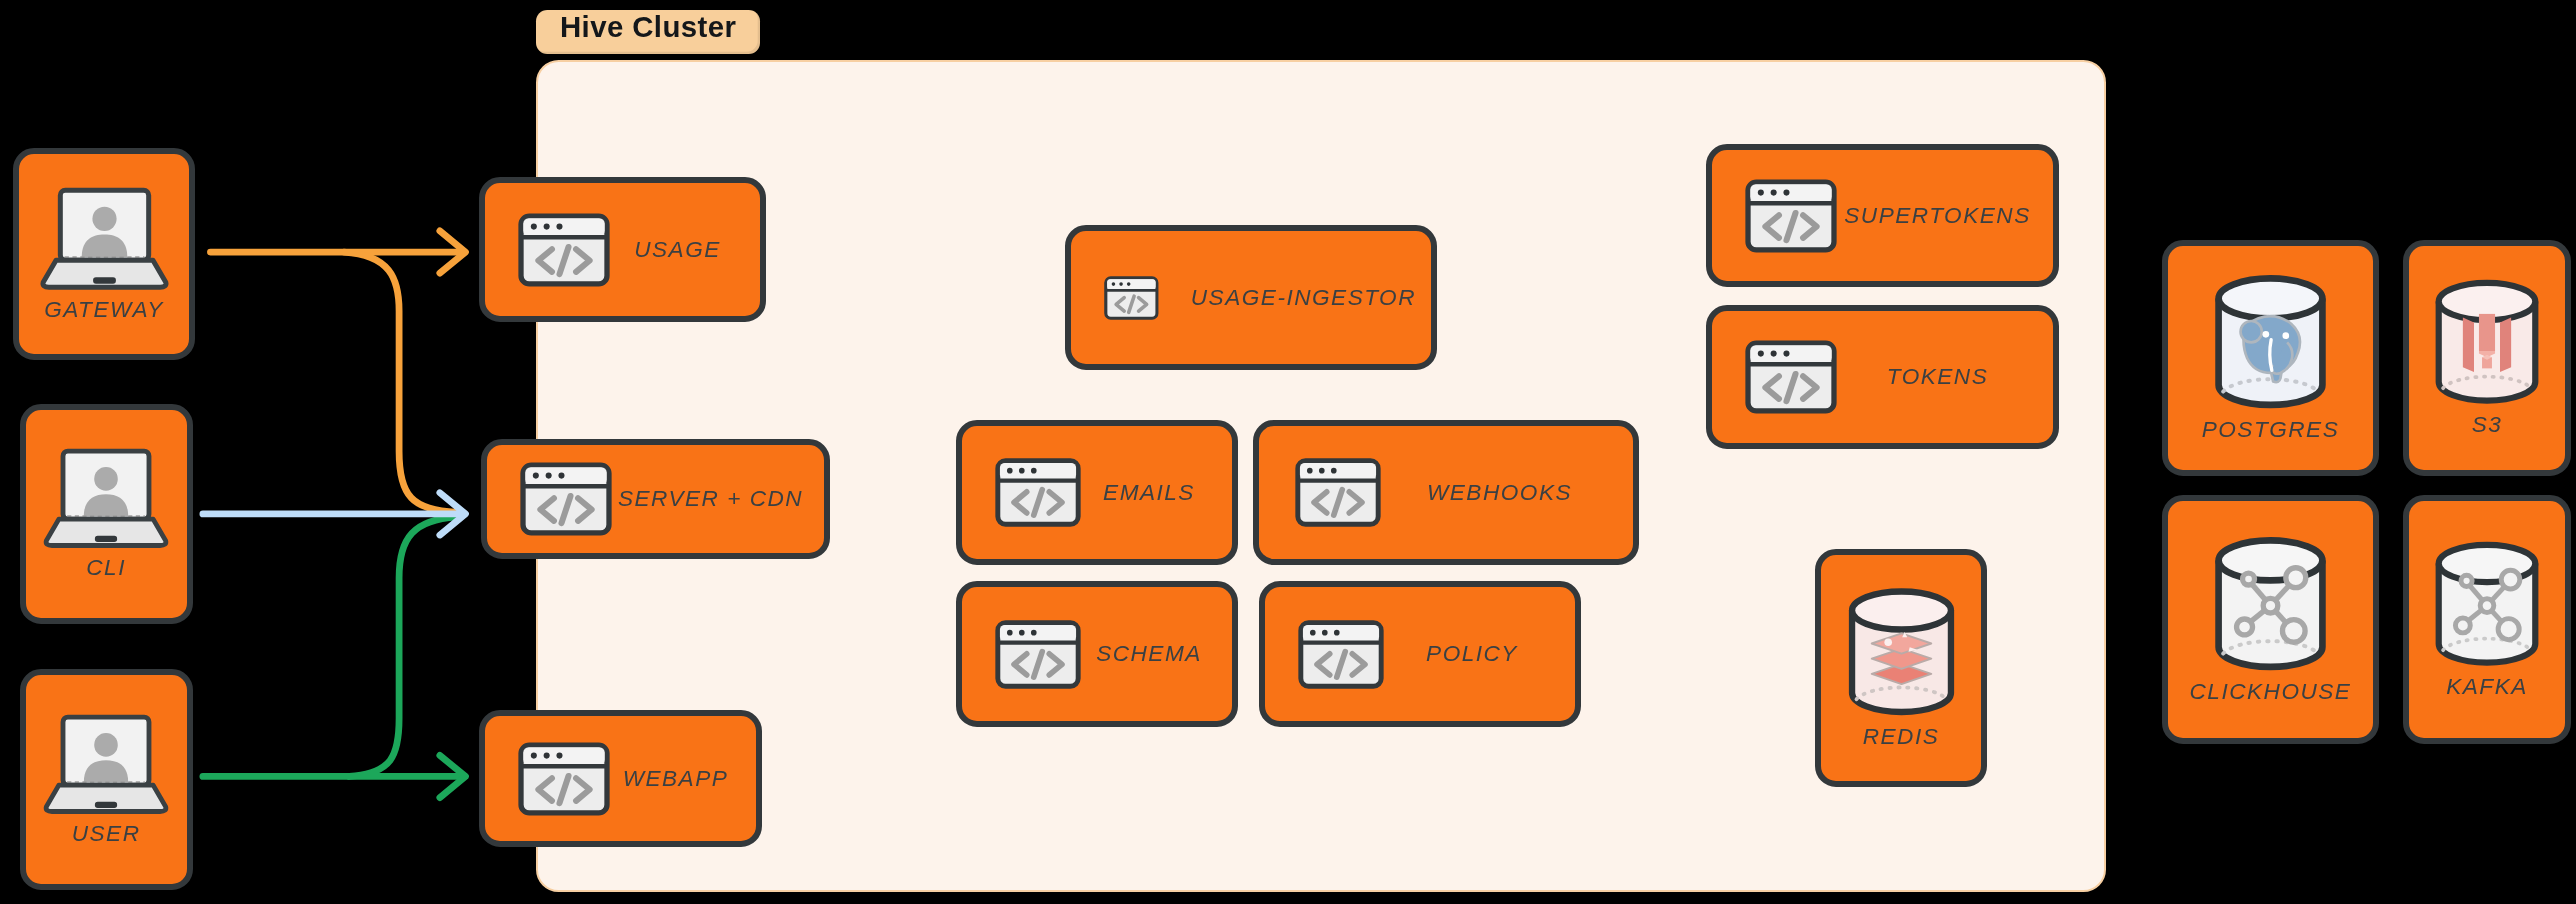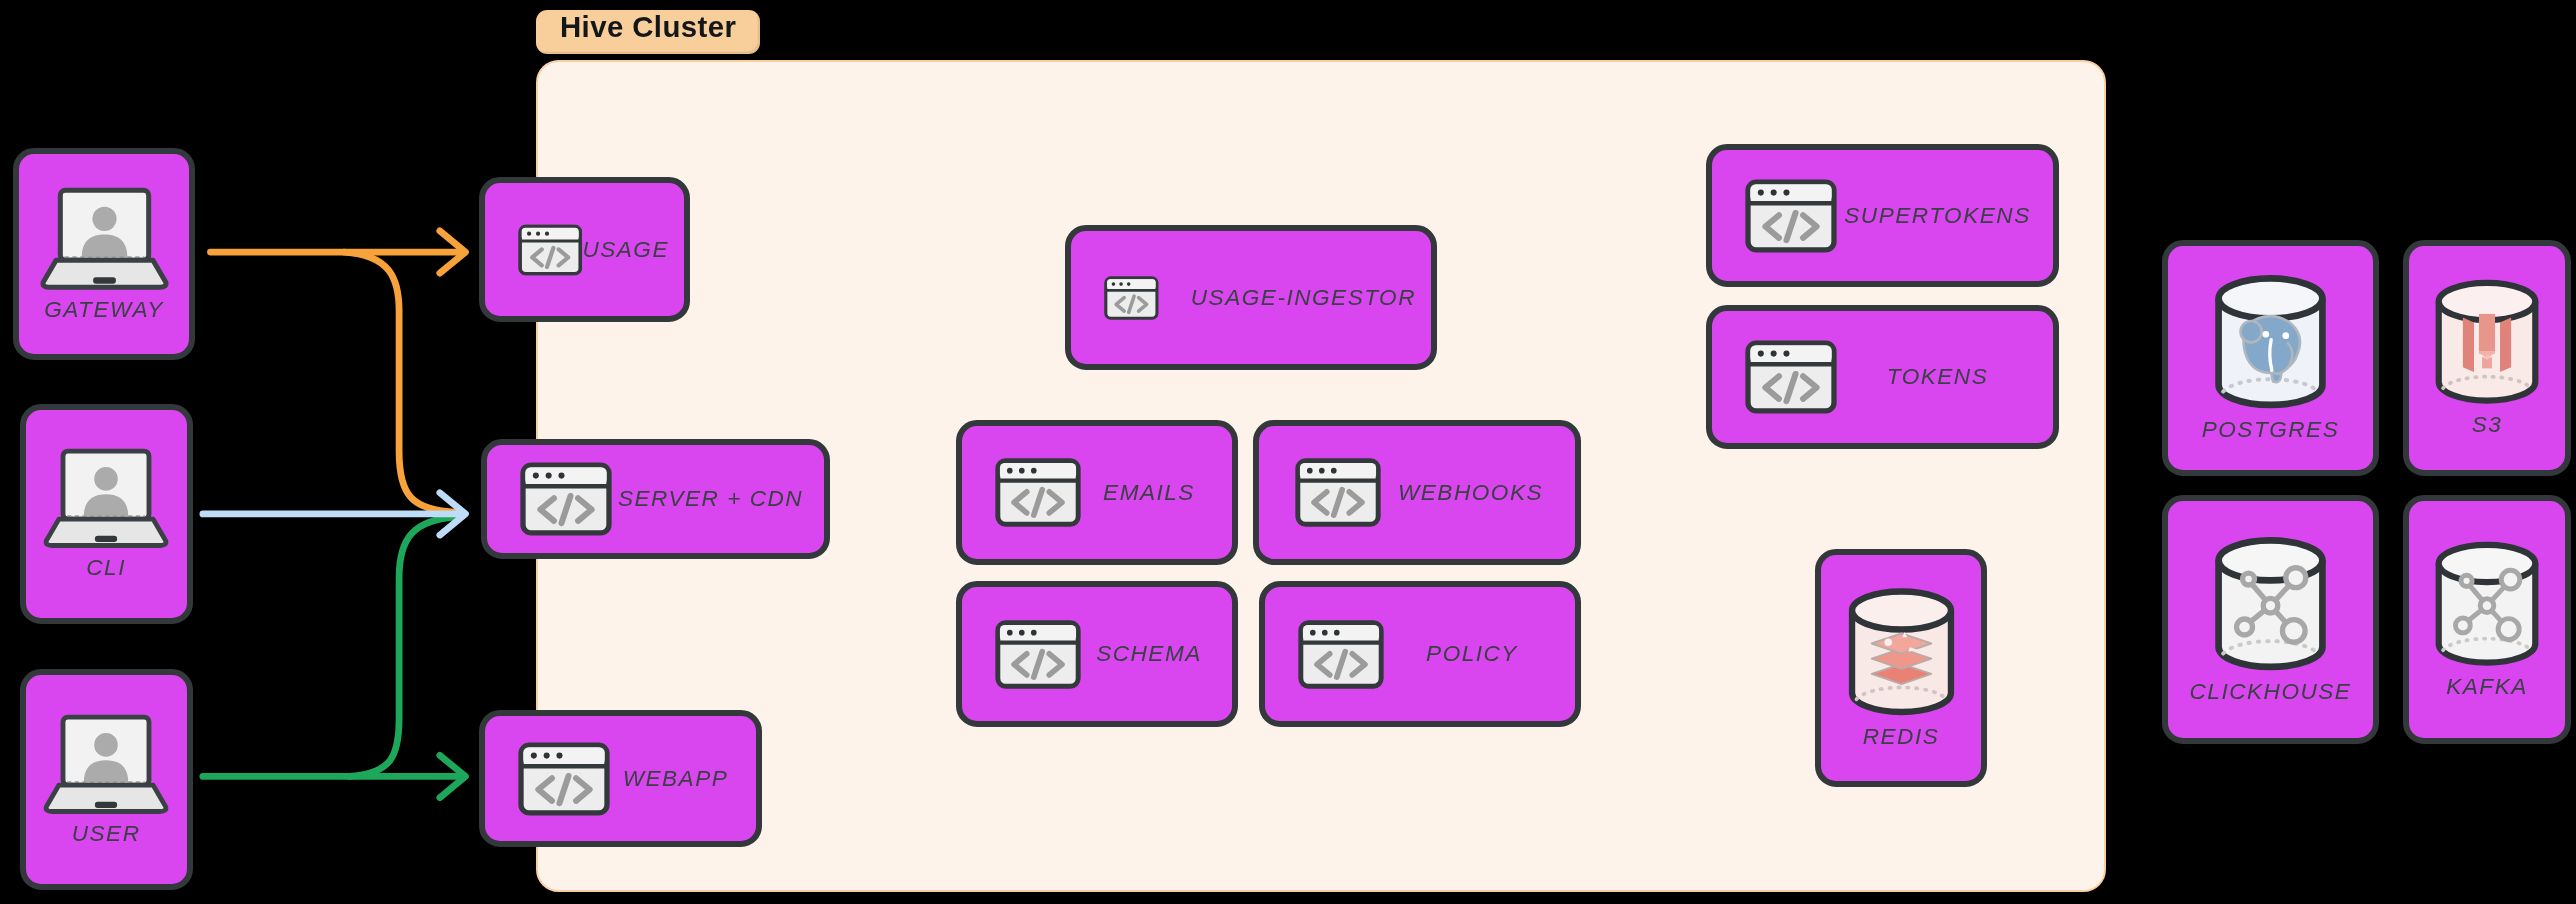--- a/index.html
+++ b/index.html
@@ -8,37 +8,37 @@
 
   
   .cluster-box{position:absolute;left:536px;top:60px;width:1570px;height:832px;
     background:#FDF3EB;border:2.3px solid #F7CFA2;border-radius:22.6px;box-sizing:border-box;}
   .cluster-badge{position:absolute;left:536px;top:9.8px;height:44px;padding:0 24px;
     background:#F8CF9B;border-radius:11.3px;display:inline-flex;
     box-shadow:inset -2.3px -2.3px 0 rgba(0,0,0,0.08);}
   .cluster-badge span{font-size:29.4px;font-weight:600;color:#14171A;letter-spacing:0.4px;}
 
   
-  .card{position:absolute;background:#d946ef;border:6.8px solid #33383B;border-radius:21px;
+  .card{position:absolute;background:#f97316;border:6.8px solid #33383B;border-radius:21px;
     box-sizing:border-box;display:flex;align-items:center;}
   .svc{flex-direction:row;padding-left:33px;padding-right:15px;}
   .svc .lbl{flex:1;text-align:center;}
   .col{flex-direction:column;justify-content:center;gap:4px;}
   .lbl{font-style:italic;font-weight:500;color:#3A4043;font-size:22.6px;letter-spacing:1.5px;white-space:nowrap;}
 
   
   #gateway{left:13px;top:148px;width:182px;height:212px;}
   #cli{left:19.6px;top:404px;width:173px;height:220px;}
   #user{left:19.6px;top:669px;width:173px;height:221px;}
-  #usage{left:479px;top:177px;width:211px;height:145px;align-items:center;}
+  #usage{left:479px;top:177px;width:287px;height:145px;align-items:center;}
   #server_cdn{left:481px;top:439px;width:349px;height:120px;}
   #webapp{left:479px;top:710px;width:283px;height:137px;}
   #usage_ingestor{left:1065px;top:225px;width:372px;height:145px;gap:32px;}
   #emails{left:956px;top:420px;width:282px;height:145px;}
-  #webhooks{left:1253px;top:420px;width:328px;height:145px;padding-left:36px;}
+  #webhooks{left:1253px;top:420px;width:386px;height:145px;padding-left:36px;}
   #schema{left:956px;top:581px;width:282px;height:146px;}
   #policy{left:1259px;top:581px;width:322px;height:146px;}
   #supertokens{left:1706px;top:144px;width:353px;height:143px;}
   #tokens{left:1706px;top:305px;width:353px;height:144px;}
   #redis{left:1797px;top:549px;width:172px;height:238px;margin-left:18px;}
   #postgres{left:2162px;top:240px;width:217px;height:236px;}
   #s3{left:2403px;top:240px;width:168px;height:236px;}
   #clickhouse{left:2162px;top:495px;width:217px;height:249px;justify-content:center;}
   #kafka{left:2403px;top:495px;width:168px;height:249px;}
 

